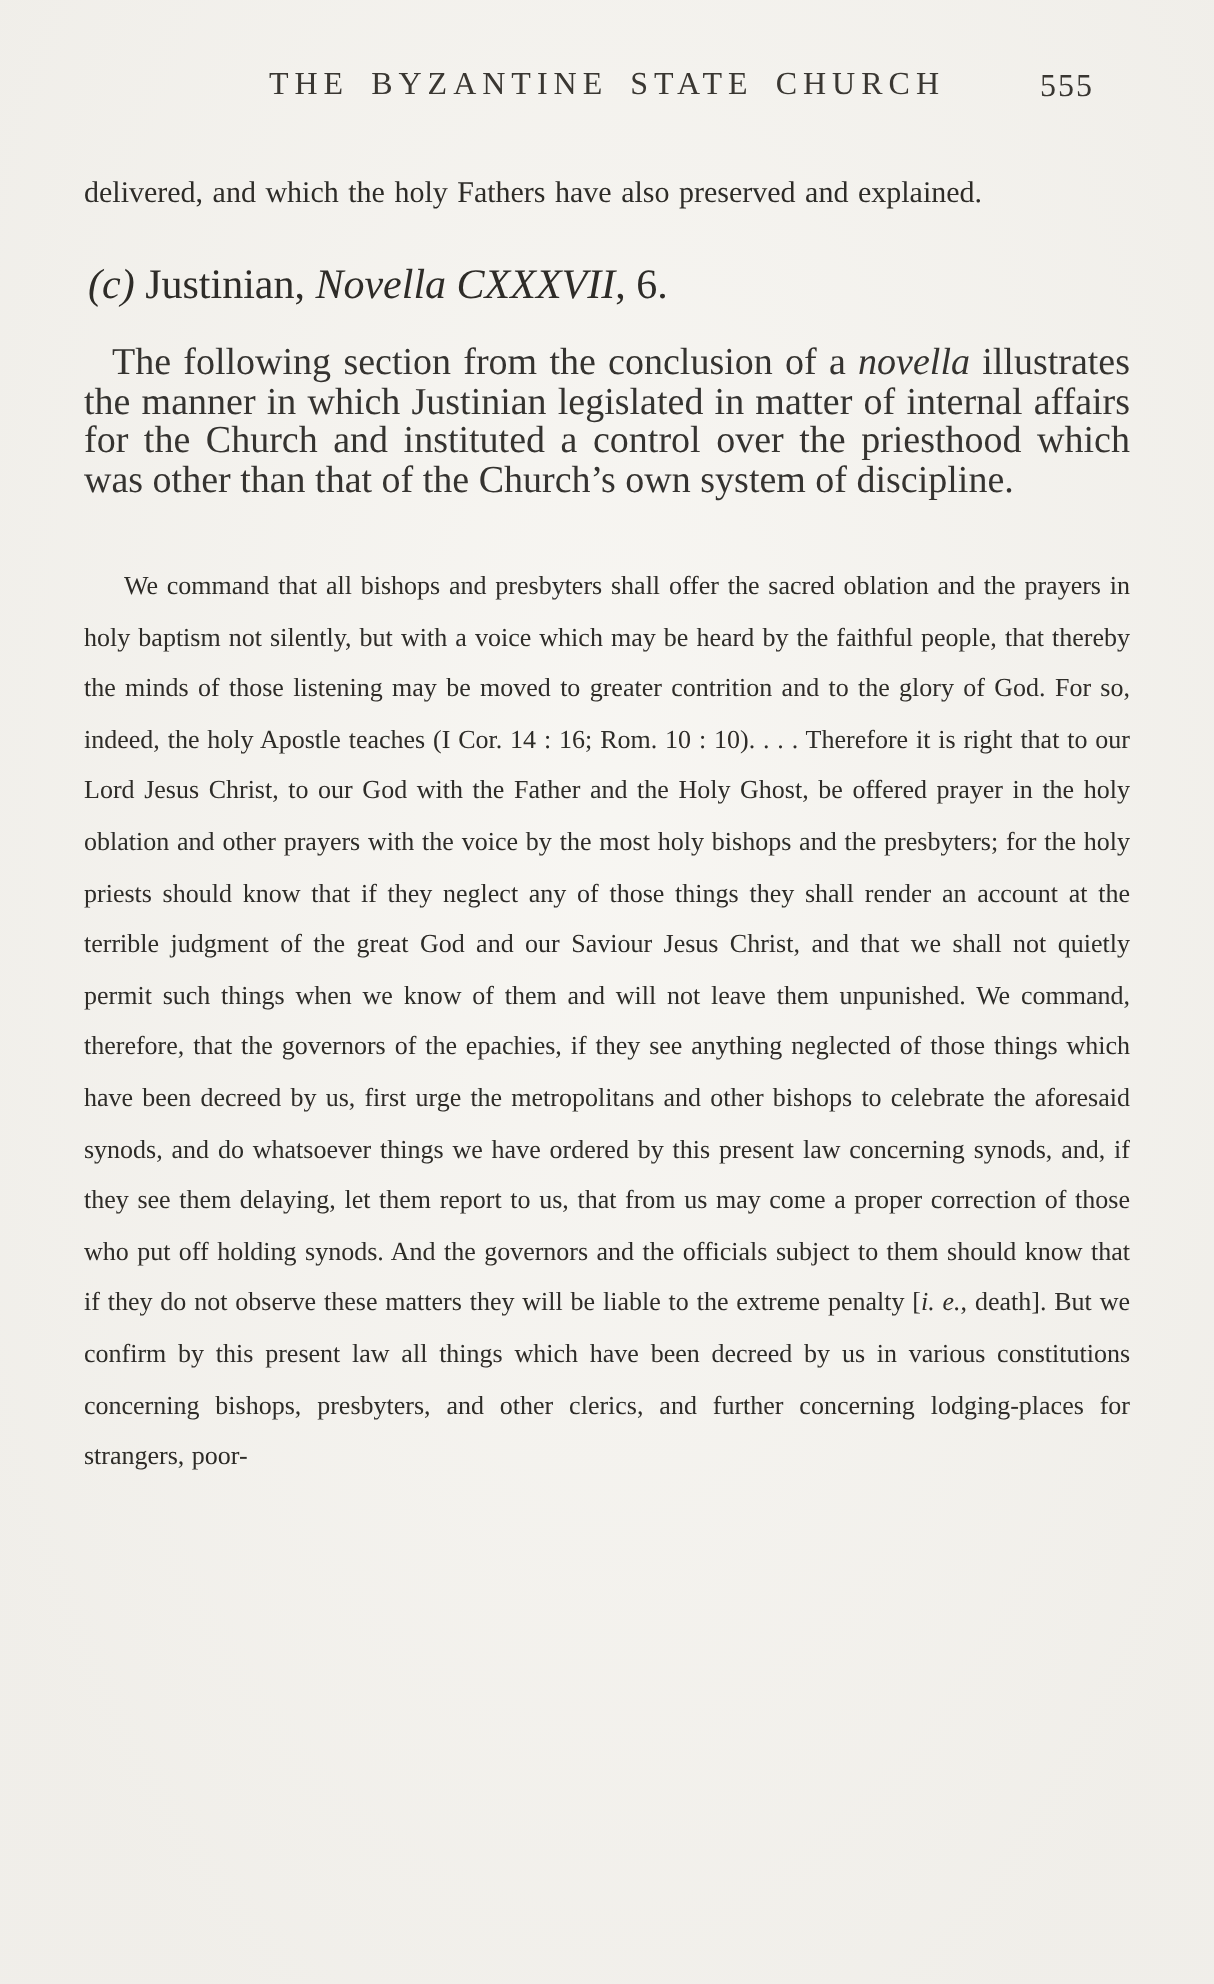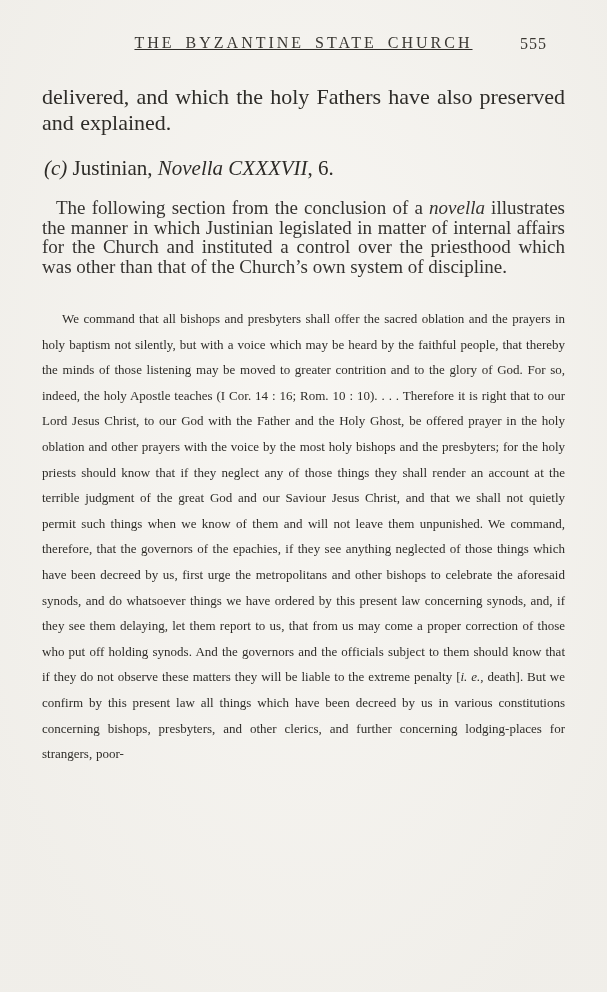--- a/index.html
+++ b/index.html
@@ -21,38 +21,37 @@
     box-sizing: border-box;
     padding: 34px 42px 0 42px;
     background:
       radial-gradient(ellipse at 50% 40%, rgba(255,255,255,0.25), rgba(0,0,0,0.02) 85%);
   }
   .running-head {
     position: relative;
     text-align: center;
     margin: 0 0 28px 0;
     height: 22px;
-    text-decoration: underline;
   }
   .running-title {
     font-size: 16px;
     letter-spacing: 3px;
     color: #3a3732;
     word-spacing: 4px;
   }
   .page-number {
     position: absolute;
     right: 18px;
     top: 1px;
     font-size: 16px;
     letter-spacing: 1px;
     color: #3a3732;
   }
   .continuation {
-    font-size: 22px;
+    font-size: 15px;
     line-height: 26px;
     text-align: justify;
     margin: 0 0 20px 0;
     word-spacing: 1px;
   }
   .section-heading {
     font-size: 21px;
     line-height: 24px;
     margin: 0 0 18px 0;
     padding-left: 2px;

